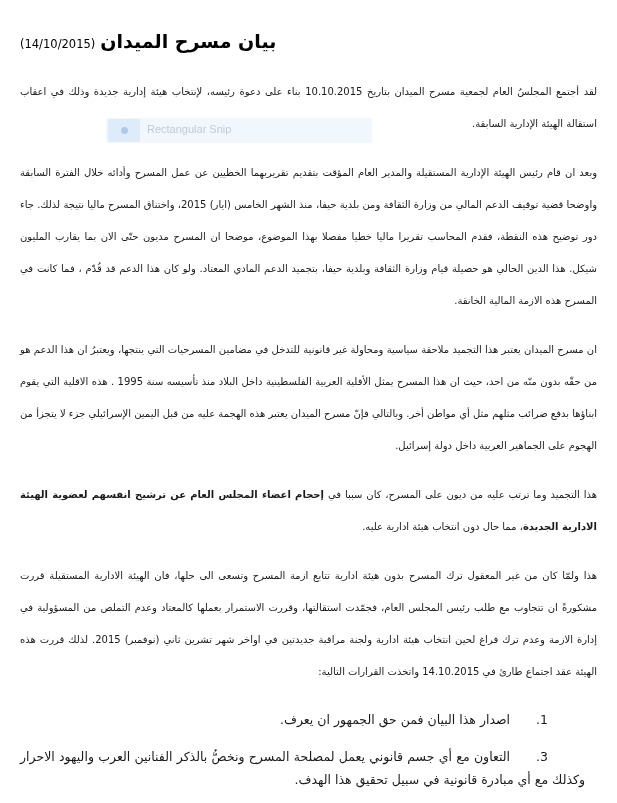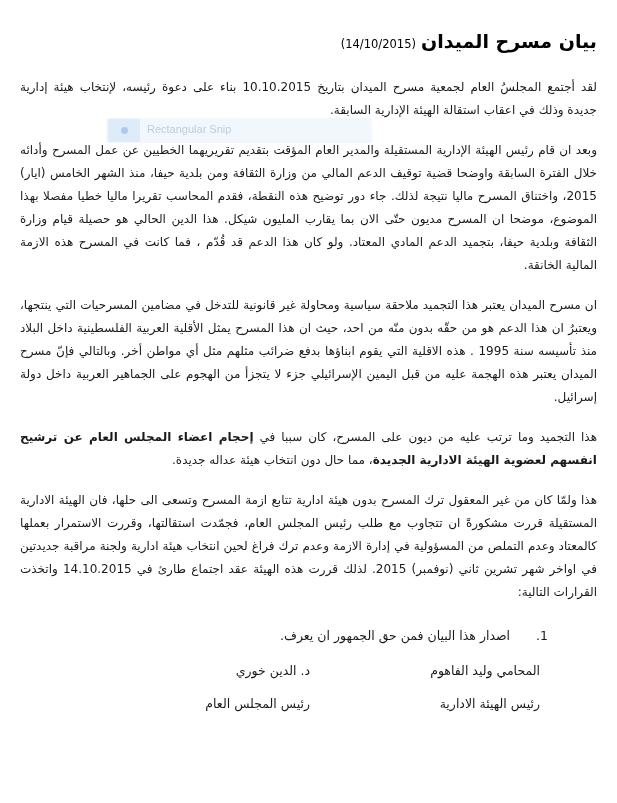--- a/index.html
+++ b/index.html
@@ -9,39 +9,39 @@
     height: 803px;
     background: #ffffff;
     overflow: hidden;
     box-sizing: border-box;
     padding: 30px 20px 0 20px;
     direction: rtl;
     font-family: "DejaVu Sans", sans-serif;
     color: #1a1a1a;
   }
   .doc-title {
-    text-align: right;
+    text-align: left;
     margin: 0 0 24px 0;
     direction: rtl;
   }
   .doc-title .title-main {
     font-size: 19px;
     font-weight: bold;
     color: #000;
   }
   .doc-title .title-date {
     font-size: 11.5px;
     font-weight: normal;
     color: #000;
     direction: ltr;
     unicode-bidi: embed;
   }
   .para {
-    font-size: 12px;
-    line-height: 23px;
+    font-size: 10px;
+    line-height: 32px;
     text-align: justify;
     margin: 0 0 17px 0;
     direction: rtl;
   }
   .para .bold-seg { font-weight: bold; }
   .decisions { margin-top: 20px; }
   .list-item {
     font-size: 12.5px;
     line-height: 23px;
     text-align: justify;
@@ -110,26 +110,27 @@
 <div class="page">
 
   <div class="doc-title"><span class="title-main">بيان مسرح الميدان</span> <span class="title-date">(14/10/2015)</span></div>
 
   <p class="para">لقد أجتمع المجلسُ العام لجمعية مسرح الميدان بتاريخ 10.10.2015 بناء على دعوة رئيسه، لإنتخاب هيئة إدارية جديدة وذلك في اعقاب استقالة الهيئة الإدارية السابقة.</p>
 
   <p class="para">وبعد ان قام رئيس الهيئة الإدارية المستقيلة والمدير العام المؤقت بتقديم تقريريهما الخطيين عن عمل المسرح وأدائه خلال الفترة السابقة واوضحا قضية توقيف الدعم المالي من وزارة الثقافة ومن بلدية حيفا، منذ الشهر الخامس (ايار) 2015، واختناق المسرح ماليا نتيجة لذلك. جاء دور توضيح هذه النقطة، فقدم المحاسب تقريرا ماليا خطيا مفصلا بهذا الموضوع، موضحا ان المسرح مديون حتّى الان بما يقارب المليون شيكل. هذا الدين الحالي هو حصيلة قيام وزارة الثقافة وبلدية حيفا، بتجميد الدعم المادي المعتاد. ولو كان هذا الدعم قد قُدّم ، فما كانت في المسرح هذه الازمة المالية الخانقة.</p>
 
   <p class="para">ان مسرح الميدان يعتبر هذا التجميد ملاحقة سياسية ومحاولة غير قانونية للتدخل في مضامين المسرحيات التي ينتجها، ويعتبرُ ان هذا الدعم هو من حقّه بدون منّه من احد، حيث ان هذا المسرح يمثل الأقلية العربية الفلسطينية داخل البلاد منذ تأسيسه سنة 1995 . هذه الاقلية التي يقوم ابناؤها بدفع ضرائب مثلهم مثل أي مواطن أخر. وبالتالي فإنّ مسرح الميدان يعتبر هذه الهجمة عليه من قبل اليمين الإسرائيلي جزء لا يتجزأ من الهجوم على الجماهير العربية داخل دولة إسرائيل.</p>
 
-  <p class="para"><span>هذا التجميد وما ترتب عليه من ديون على المسرح، كان سببا في </span><span class="bold-seg">إحجام اعضاء المجلس العام عن ترشيح انفسهم لعضوية الهيئة الادارية الجديدة</span><span>، مما حال دون انتخاب هيئة عداله جديدة.</span></p>
+  <p class="para"><span>هذا التجميد وما ترتب عليه من ديون على المسرح، كان سببا في </span><span class="bold-seg">إحجام اعضاء المجلس العام عن ترشيح انفسهم لعضوية الهيئة الادارية الجديدة</span><span>، مما حال دون انتخاب هيئة ادارية عليه.</span></p>
 
   <p class="para">هذا ولمّا كان من غير المعقول ترك المسرح بدون هيئة ادارية تتابع ازمة المسرح وتسعى الى حلها، فان الهيئة الادارية المستقيلة قررت مشكورةً ان تتجاوب مع طلب رئيس المجلس العام، فجمّدت  استقالتها، وقررت الاستمرار بعملها كالمعتاد وعدم التملص من المسؤولية في إدارة الازمة وعدم ترك فراغ لحين انتخاب هيئة ادارية ولجنة مراقبة جديدتين في اواخر شهر تشرين ثاني (نوفمبر) 2015.  لذلك قررت هذه الهيئة عقد اجتماع طارئ في 14.10.2015 واتخذت القرارات التالية:</p>
 
   <div class="decisions">
     <div class="list-item"><span class="li-marker">1.</span><span>اصدار  هذا البيان فمن حق الجمهور ان يعرف.</span></div>
+    <div class="list-item"><span class="li-marker">3.</span><span>التعاون مع أي جسم قانوني يعمل لمصلحة المسرح ونخصُّ بالذكر الفنانين العرب واليهود الاحرار وكذلك مع أي مبادرة قانونية في سبيل تحقيق هذا الهدف.</span></div>
   </div>
 
   <div class="signatures">
     <div class="sig-col sig-right">
       <div class="sig-line">المحامي وليد الفاهوم</div>
       <div class="sig-line">رئيس الهيئة الادارية</div>
     </div>
     <div class="sig-col sig-left">
       <div class="sig-line">د. الدين خوري</div>
       <div class="sig-line">رئيس المجلس العام</div>

